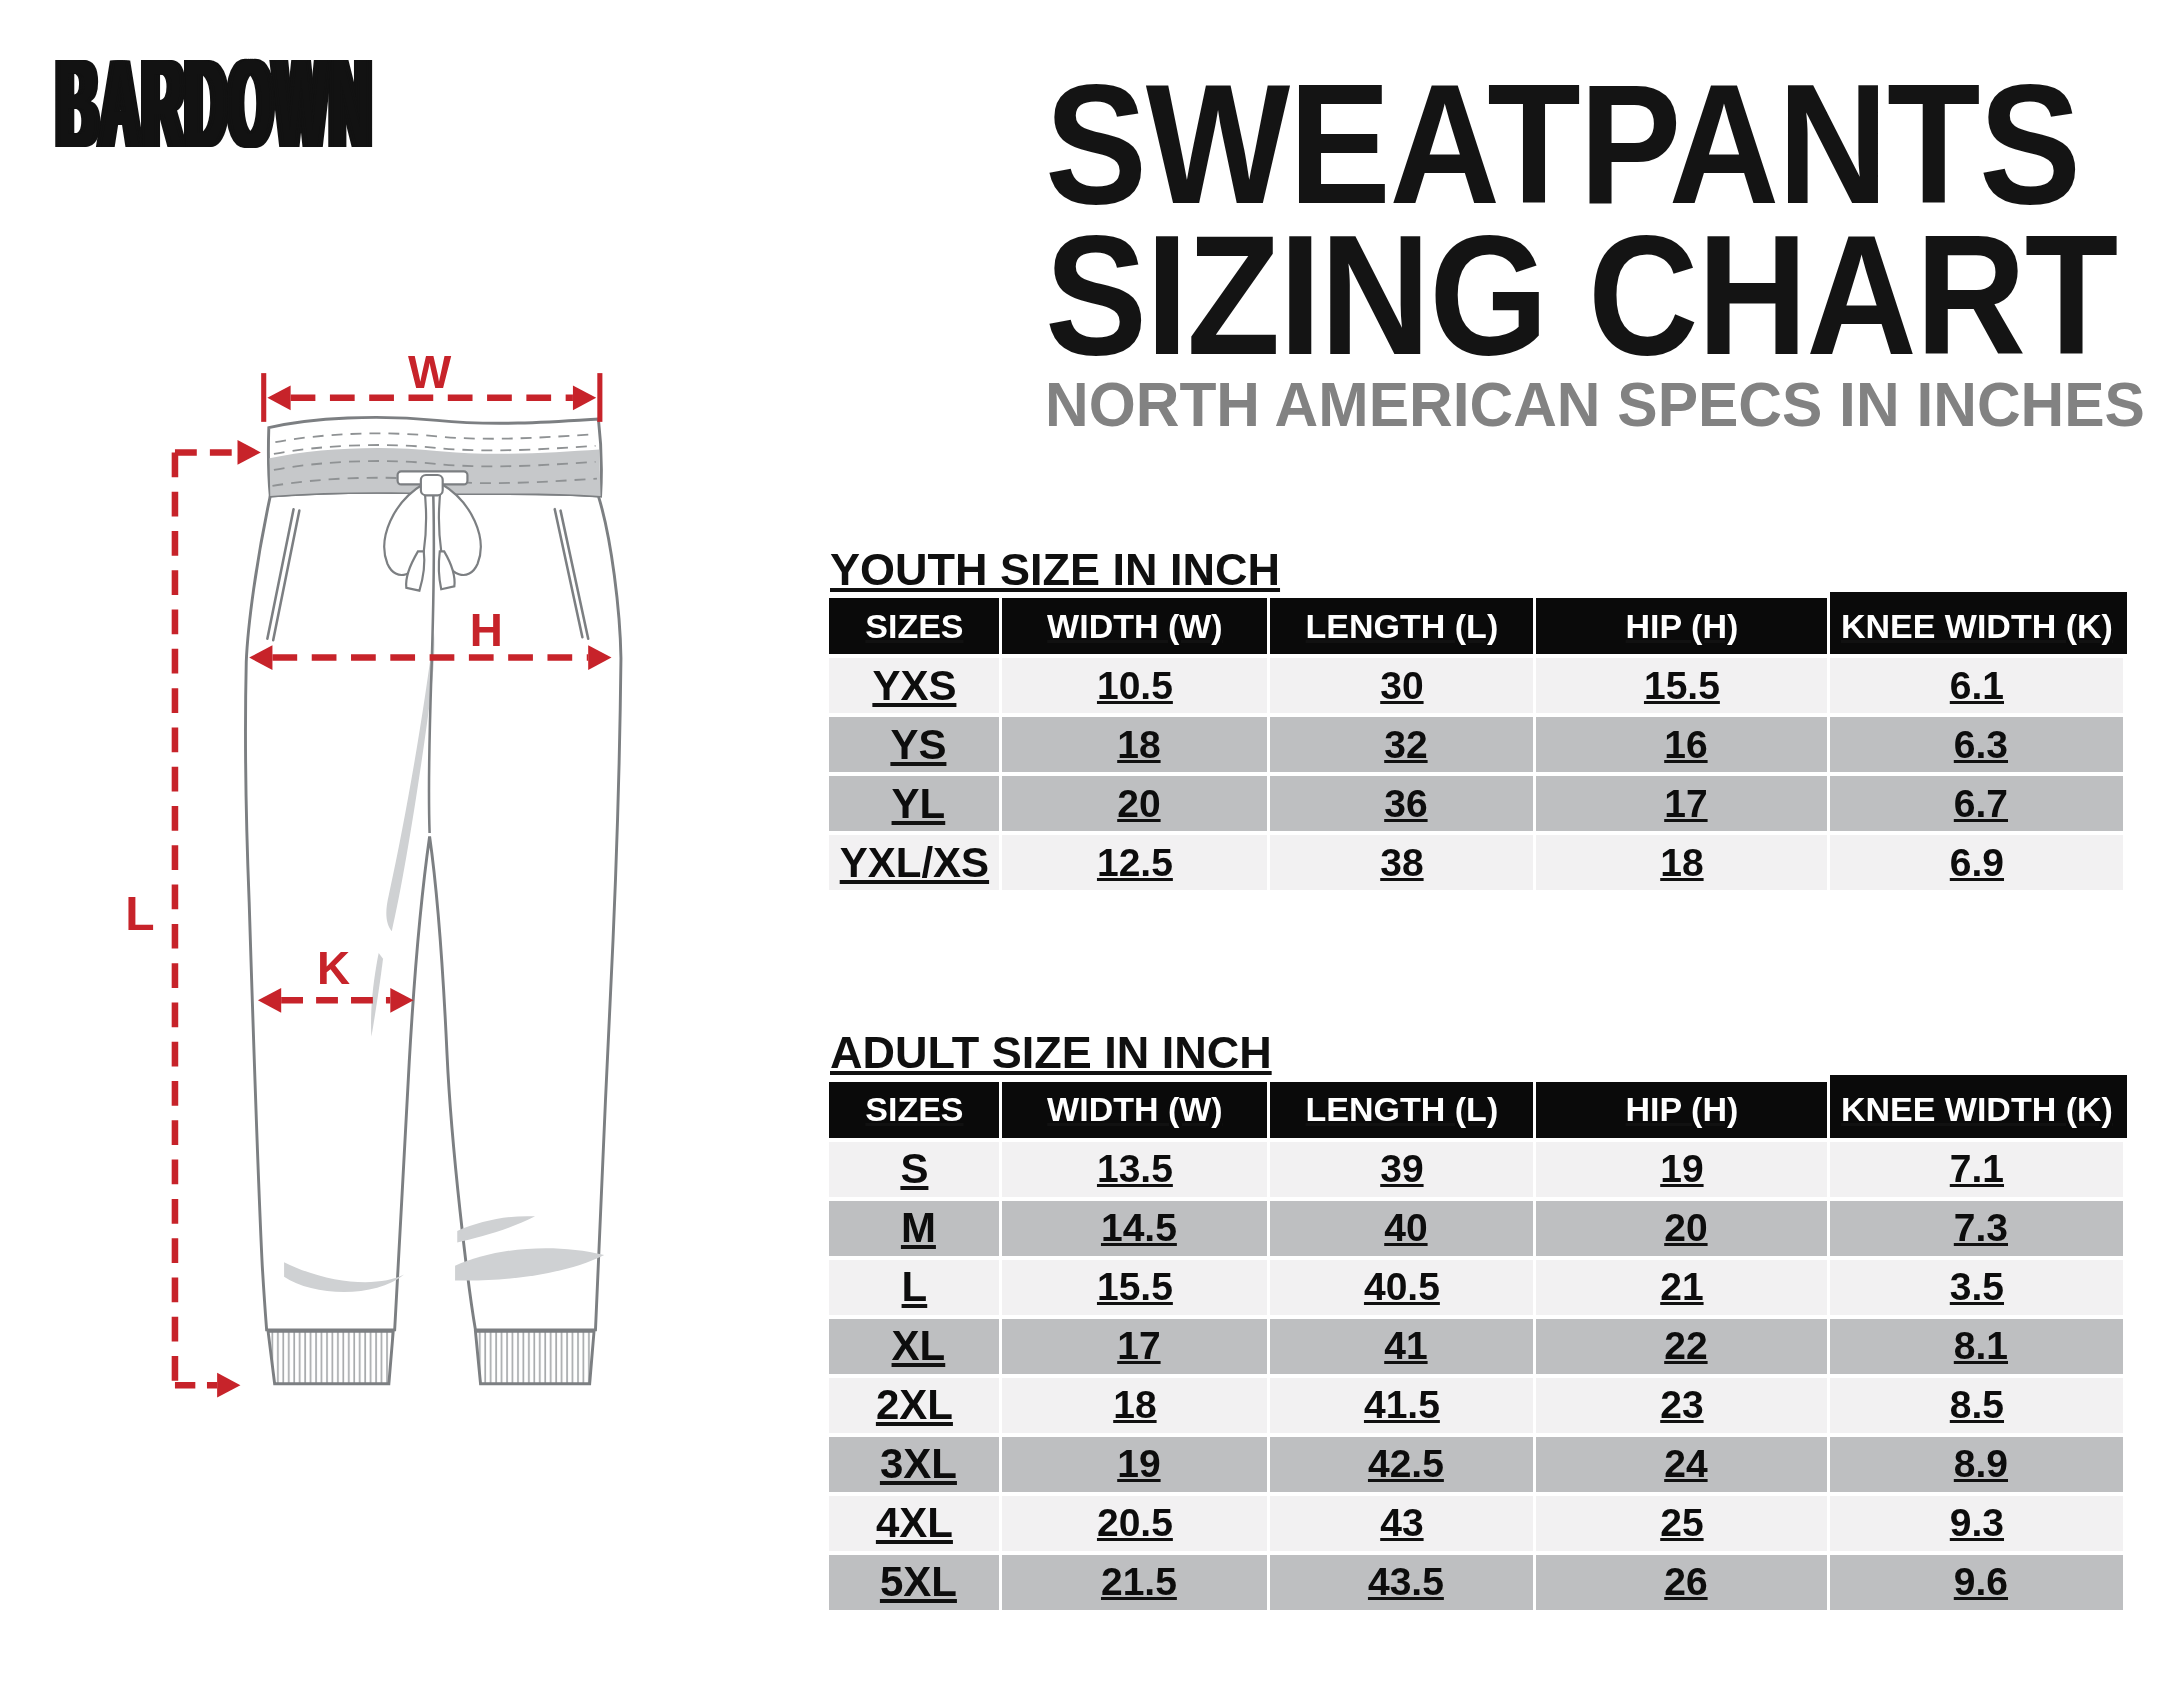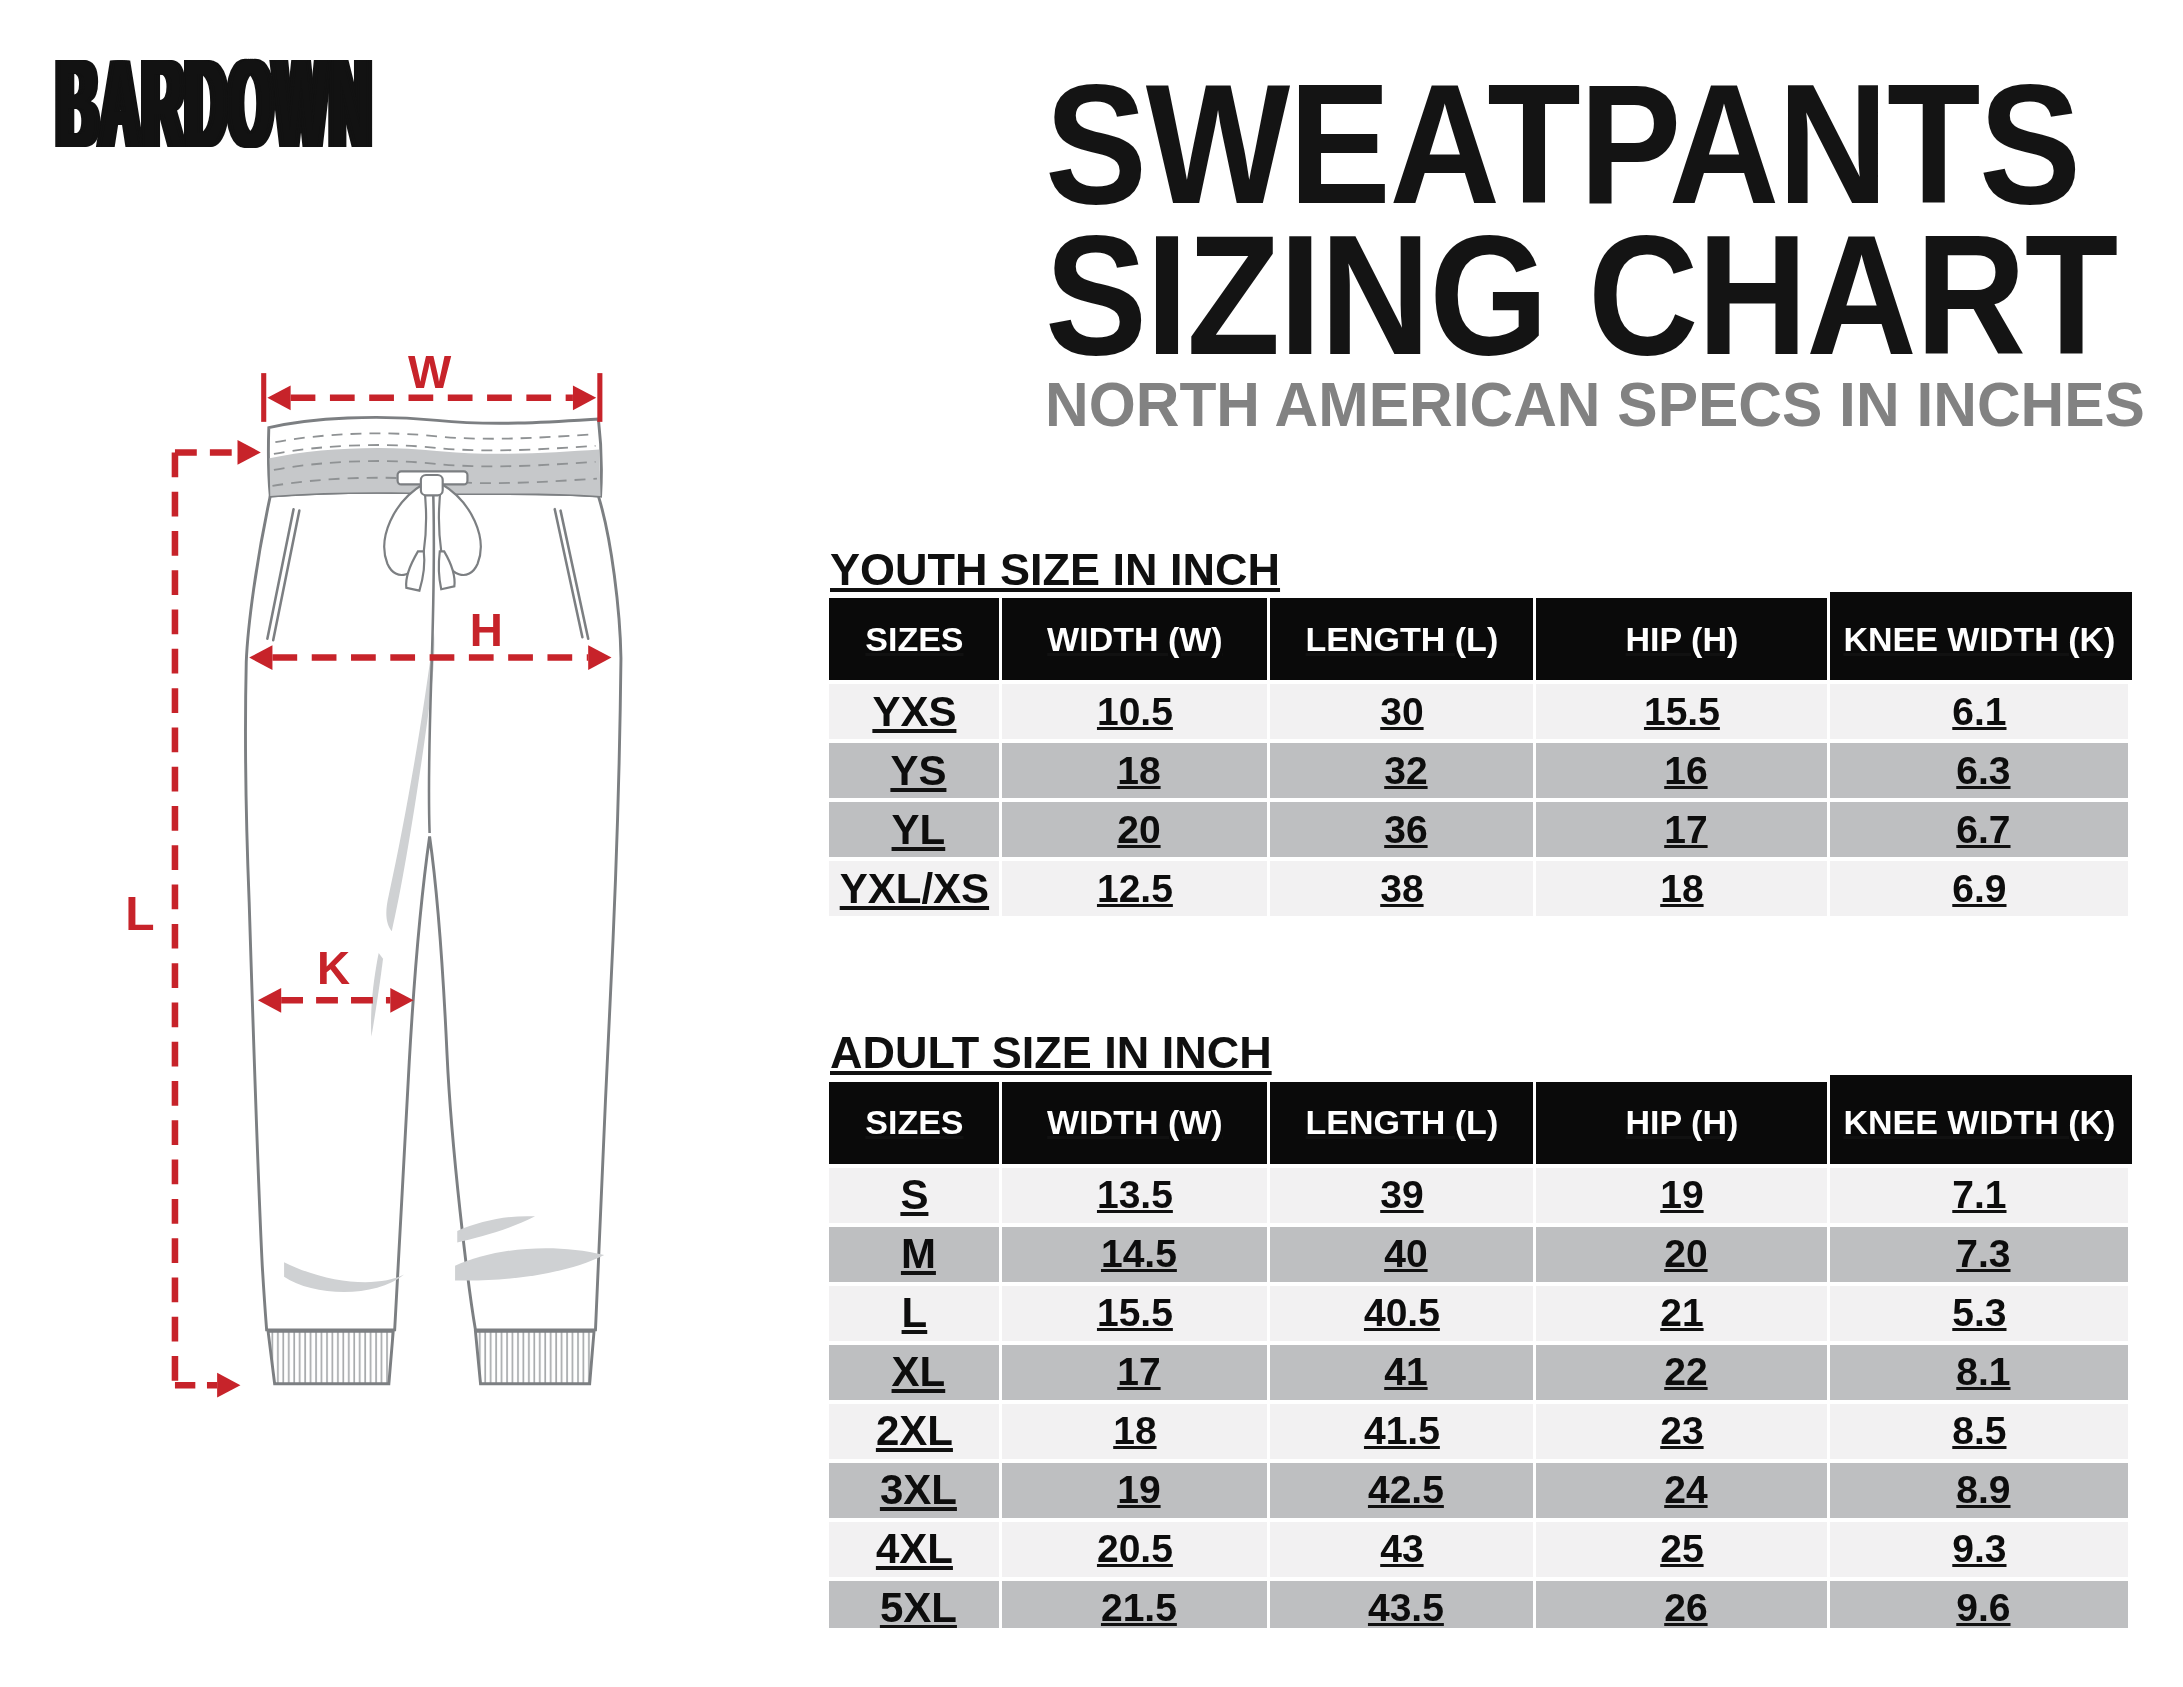--- a/index.html
+++ b/index.html
@@ -44,21 +44,21 @@
   table.size-table{
     border-collapse:separate;border-spacing:3.6px 4.4px;table-layout:fixed;margin:-4.4px -3.6px;
   }
   .size-table col.c1{width:170px;}
   .size-table col.c2{width:265px;}
   .size-table col.c3{width:263px;}
   .size-table col.c4{width:291px;}
   .size-table col.c5{width:293px;}
   .size-table th{
     position:relative;height:56px;background:#0a0a0a;color:#ffffff;
-    font-size:34px;font-weight:700;text-align:center;vertical-align:middle;padding:13px;white-space:nowrap;
+    font-size:34px;font-weight:700;text-align:center;vertical-align:middle;padding:0;white-space:nowrap;
   }
   .size-table th:last-child::before{
     content:"";position:absolute;left:0;top:-6.5px;width:calc(100% + 3.6px);height:calc(100% + 6.5px);
     background:#0a0a0a;z-index:0;
   }
   .size-table th .lbl{position:relative;z-index:1;}
   .size-table td{
     height:55px;font-size:39px;font-weight:700;color:#0d0d0d;
     text-align:center;vertical-align:middle;padding:0;white-space:nowrap;
   }
@@ -274,21 +274,21 @@
             <td>14.5</td>
             <td>40</td>
             <td>20</td>
             <td>7.3</td>
           </tr>
           <tr class="light">
             <td class="size">L</td>
             <td>15.5</td>
             <td>40.5</td>
             <td>21</td>
-            <td>5.3</td>
+            <td>3.5</td>
           </tr>
           <tr class="dark">
             <td class="size">XL</td>
             <td>17</td>
             <td>41</td>
             <td>22</td>
             <td>8.1</td>
           </tr>
           <tr class="light">
             <td class="size">2XL</td>

